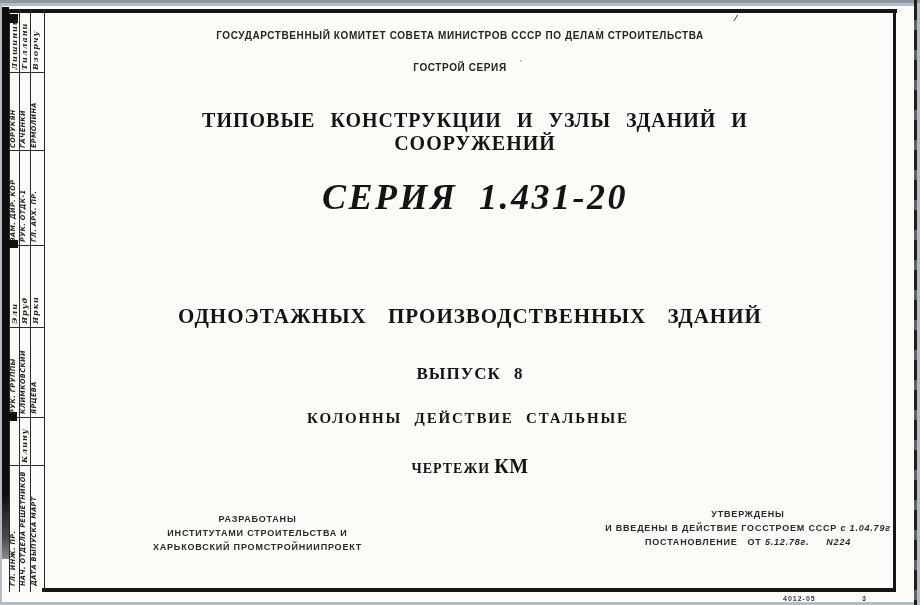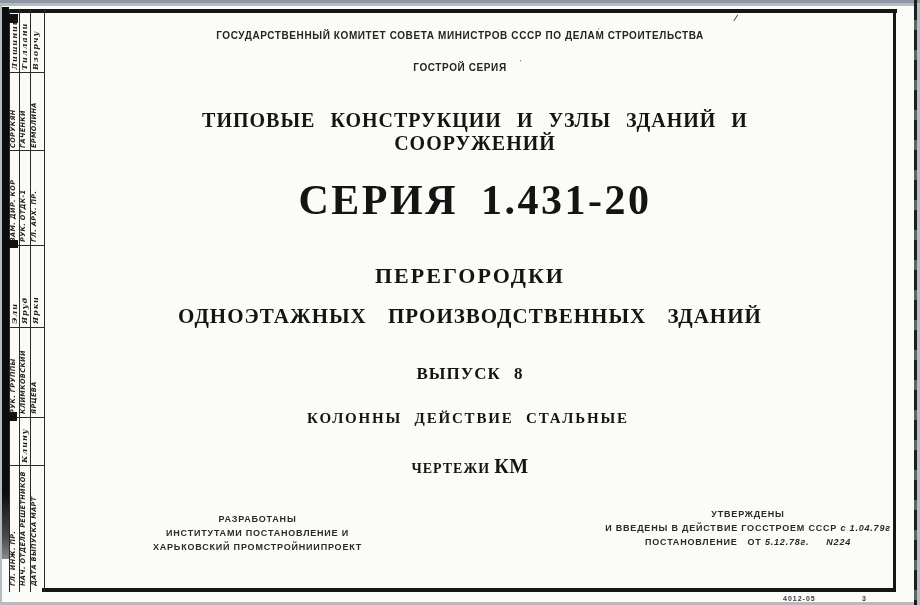--- a/index.html
+++ b/index.html
@@ -44,21 +44,21 @@
   
   .sans-head{
     font-family:"Liberation Sans", sans-serif; font-weight:bold;
     font-size:10px; letter-spacing:0.6px; text-align:center; color:#242424;
   }
   .serif-title{
     font-family:"Liberation Serif", serif; font-weight:bold;
     text-align:center; color:#141414;
   }
   .t-typ   {font-size:20px; letter-spacing:1px;  word-spacing:9px;}
-  .t-ser   {font-size:42px; letter-spacing:2.5px; word-spacing:10px;}
+  .t-ser   {font-size:36px; letter-spacing:2.5px; word-spacing:10px;font-style:italic;}
   .t-per   {font-size:22px; letter-spacing:2px;}
   .t-odn   {font-size:21px; letter-spacing:1px;  word-spacing:15px;}
   .t-vyp   {font-size:17px; letter-spacing:1px;  word-spacing:8px;}
   .t-kol   {font-size:15px; letter-spacing:1.8px; word-spacing:7px;}
   .t-cher  {font-size:14px; letter-spacing:1px;}
   .t-km    {font-size:20px; letter-spacing:0.5px;}
   .small-block{
     font-family:"Liberation Sans", sans-serif; font-weight:bold;
     font-size:9px; letter-spacing:0.8px; line-height:14px;
     text-align:center; color:#2a2a2a;
@@ -117,32 +117,31 @@
       <div class="stamp-item hand" style="left: 31px; top: 250px; height: 74px; width: 12px;">Ярки</div>
       <div class="stamp-item print" style="left: 31px; top: 330px; height: 84px; width: 12px;">Ярцева</div>
       <div class="stamp-item print" style="left: 31px; top: 468px; height: 118px; width: 12px;">Дата выпуска март</div>
     </div>
 
   <div class="abs sans-head" style="left:120px; top:30px; width:680px;">ГОСУДАРСТВЕННЫЙ КОМИТЕТ СОВЕТА МИНИСТРОВ СССР ПО ДЕЛАМ СТРОИТЕЛЬСТВА</div>
   <div class="abs sans-head" style="left:120px; top:62px; width:680px;">ГОСТРОЙ СЕРИЯ</div>
 
   <div class="abs serif-title t-typ" style="left:130px; top:109px; width:690px;">ТИПОВЫЕ КОНСТРУКЦИИ И  УЗЛЫ   ЗДАНИЙ И СООРУЖЕНИЙ</div>
   <div class="abs serif-title t-ser" style="left:150px; top:176px; width:650px;">СЕРИЯ 1.431-20</div>
-  <div class="abs serif-title t-per" style="left:150px; top:263px; width:640px;">ПЕРЕГОРОДКИ</div>
   <div class="abs serif-title t-odn" style="left:120px; top:304px; width:700px;">ОДНОЭТАЖНЫХ  ПРОИЗВОДСТВЕННЫХ  ЗДАНИЙ</div>
   <div class="abs serif-title t-vyp" style="left:150px; top:364px; width:640px;">ВЫПУСК 8</div>
   <div class="abs serif-title t-kol" style="left:150px; top:410px; width:636px;">КОЛОННЫ ДЕЙСТВИЕ СТАЛЬНЫЕ</div>
   <div class="abs serif-title" style="left:150px; top:455px; width:640px;">
     <span class="t-cher">ЧЕРТЕЖИ</span>
     <span class="t-km">КМ</span>
   </div>
 
   <div class="abs small-block" style="left:100px; top:512px; width:315px;">
     <div>РАЗРАБОТАНЫ</div>
-    <div>ИНСТИТУТАМИ ПОСТАНОВЛЕНИЕ И</div>
+    <div>ИНСТИТУТАМИ СТРОИТЕЛЬСТВА И</div>
     <div>ХАРЬКОВСКИЙ  ПРОМСТРОЙНИИПРОЕКТ</div>
   </div>
 
   <div class="abs small-block" style="left:598px; top:507px; width:300px;">
     <div>УТВЕРЖДЕНЫ</div>
     <div>
       <span>И ВВЕДЕНЫ В ДЕЙСТВИЕ ГОССТРОЕМ СССР</span>
       <span style="font-weight:bold; font-style:italic;">с 1.04.79г</span>
     </div>
     <div>

